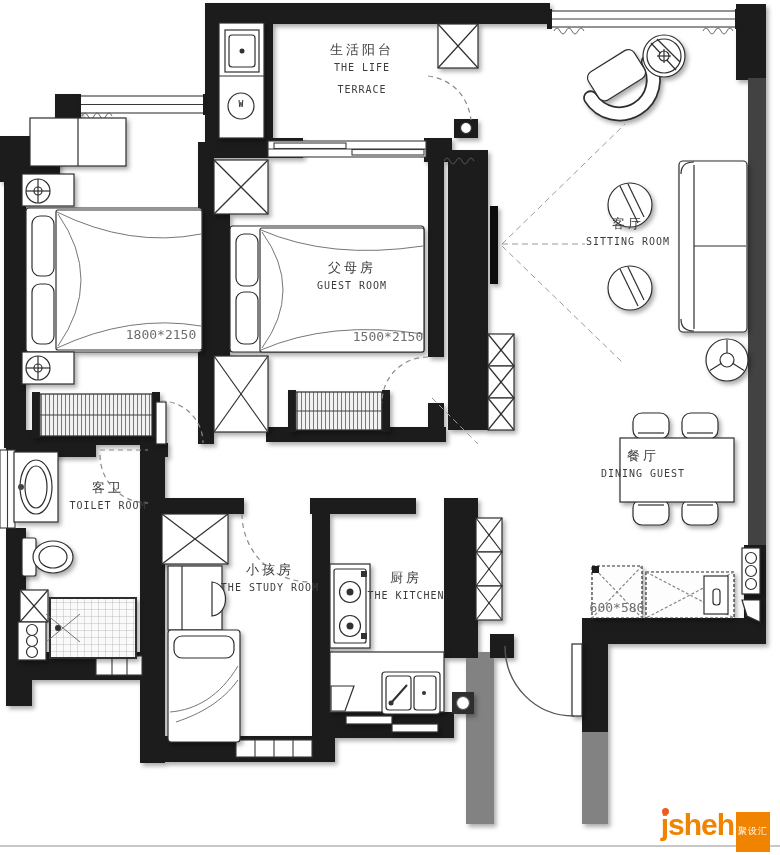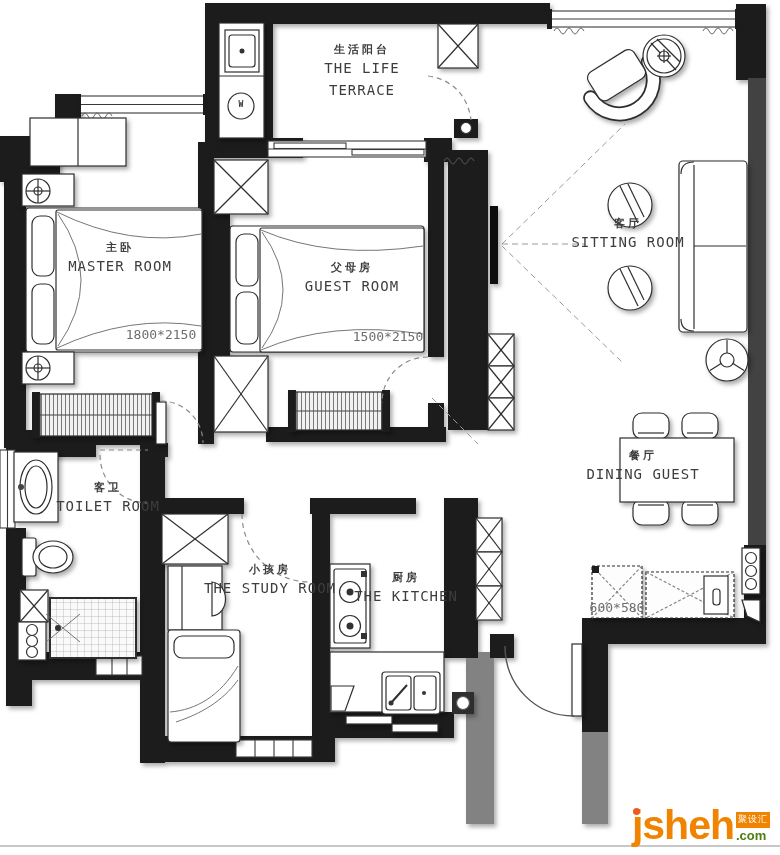--- a/index.html
+++ b/index.html
@@ -1,31 +1,31 @@
 <!DOCTYPE html>
 <html><head>
 <meta charset="utf-8">
 <style>
   html,body{margin:0;padding:0;background:#ffffff;}
   .plan{position:relative;width:780px;height:855px;background:#ffffff;overflow:hidden;
         font-family:"DejaVu Sans Mono",monospace;}
   .plan svg{position:absolute;left:0;top:0;}
   .rlab{position:absolute;width:140px;text-align:center;color:#3d3d3d;}
-  .rlab .zh{font-size:11px;letter-spacing:3px;line-height:15px;font-weight:bold;}
-  .rlab .en{font-size:14px;letter-spacing:1px;margin-top:5px;white-space:nowrap;line-height:12px;}
+  .rlab .zh{font-size:13px;letter-spacing:3px;line-height:15px;}
+  .rlab .en{font-size:10px;letter-spacing:1px;margin-top:5px;white-space:nowrap;line-height:12px;}
   .dim{position:absolute;width:80px;text-align:center;font-size:13px;color:#6e6e6e;letter-spacing:0;}
   .wlab{position:absolute;width:24px;text-align:center;font-size:8px;color:#2c2c2c;font-weight:bold;}
   .divider{position:absolute;left:0;top:845px;width:780px;height:2px;background:#c8c8c8;}
   .logo{position:absolute;top:810px;right:10px;display:flex;align-items:flex-start;}
   .logo .brandwrap{position:relative;}
-  .logo .brand{font-family:"Liberation Sans",sans-serif;font-weight:bold;font-size:41px;
+  .logo .brand{font-family:"Liberation Sans",sans-serif;font-weight:bold;font-size:30px;
                color:#f08300;line-height:30px;letter-spacing:-1px;}
   .logo .jdot{position:absolute;left:1px;top:-2px;width:7px;height:7px;border-radius:50%;background:#ee5a21;}
   .logo .col{display:flex;flex-direction:column;align-items:flex-start;margin-left:2px;margin-top:2px;}
-  .logo .badge{font-size:9px;color:#ffffff;background:#f08300;padding:3px 2px;line-height:1.1;letter-spacing:1px;text-align:center;}
+  .logo .badge{font-size:9px;color:#ffffff;background:#f08300;padding:15px 2px;line-height:1.1;letter-spacing:1px;text-align:center;}
   .logo .tld{font-family:"Liberation Sans",sans-serif;font-weight:bold;font-size:13px;color:#4d7c0f;line-height:1.1;margin-top:1px;}
 </style>
 </head>
 <body>
 
 <div class="plan">
 
 <svg width="780" height="855" viewBox="0 0 780 855">
   <defs>
     <pattern id="stripes" width="4" height="10" patternUnits="userSpaceOnUse">
@@ -384,24 +384,20 @@
     <line x1="432" y1="398" x2="478" y2="444"></line>
   </g>
   <path d="M 505 646 C 505 685, 535 716, 574 716" fill="none" stroke="#555" stroke-width="1.4"></path>
 </svg>
 
   <div class="rlab" style="left:292px;top:42px">
     <div class="zh">生活阳台</div>
     <div class="en">THE LIFE</div>
     <div class="en" style="margin-top:10px">TERRACE</div>
   </div>
-  <div class="rlab" style="left:50px;top:240px">
-    <div class="zh">主卧</div>
-    <div class="en">MASTER ROOM</div>
-  </div>
   <div class="rlab" style="left:282px;top:260px">
     <div class="zh">父母房</div>
     <div class="en">GUEST ROOM</div>
   </div>
   <div class="rlab" style="left:558px;top:216px">
     <div class="zh">客厅</div>
     <div class="en">SITTING ROOM</div>
   </div>
   <div class="rlab" style="left:573px;top:448px">
     <div class="zh">餐厅</div>

